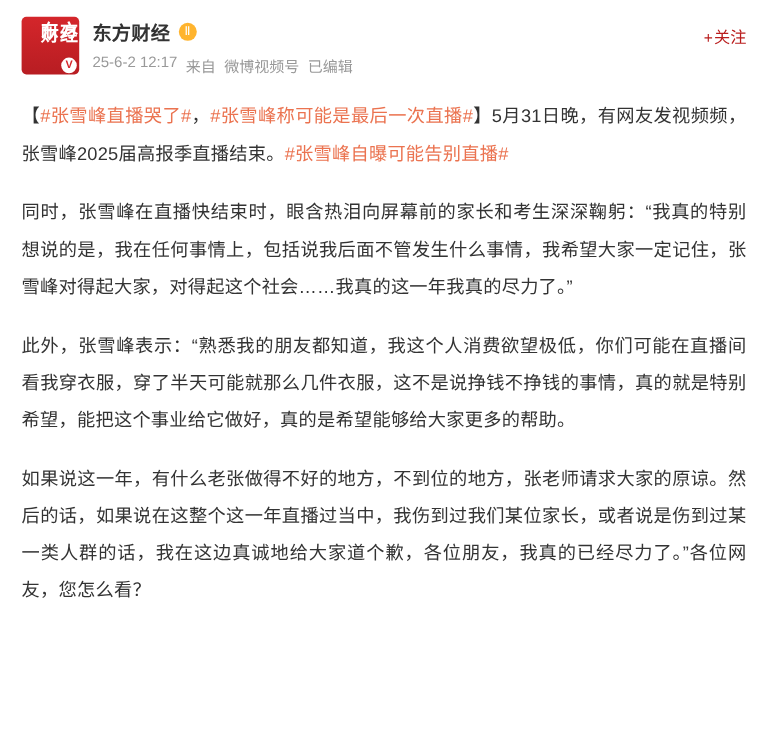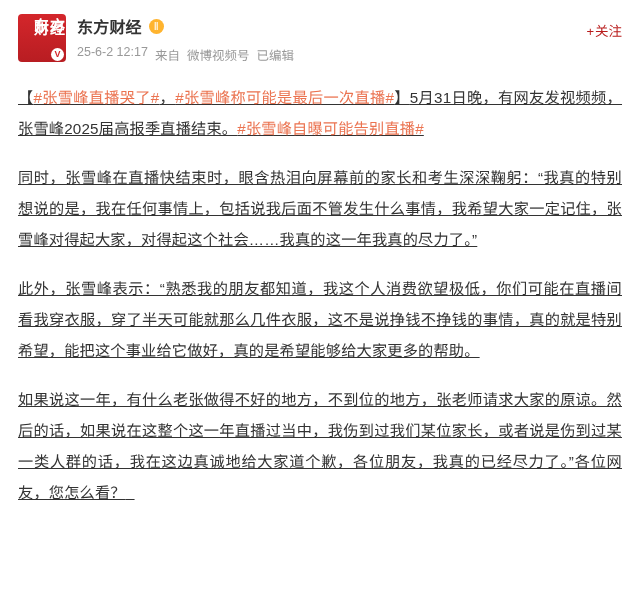--- a/index.html
+++ b/index.html
@@ -125,21 +125,20 @@
   .content {
     margin-top: 6px;
     font-size: 15.2px;
     line-height: 31px;
     color: #333333;
     letter-spacing: 0.2px;
   }
   .content p {
     margin: 0 0 18px 0;
     text-align: justify;
-    text-decoration: underline;
   }
   .content p:last-child { margin-bottom: 0; }
   .topic {
     color: #eb7350;
   }
 </style>
 </head>
 <body>
 
 <div class="page">

